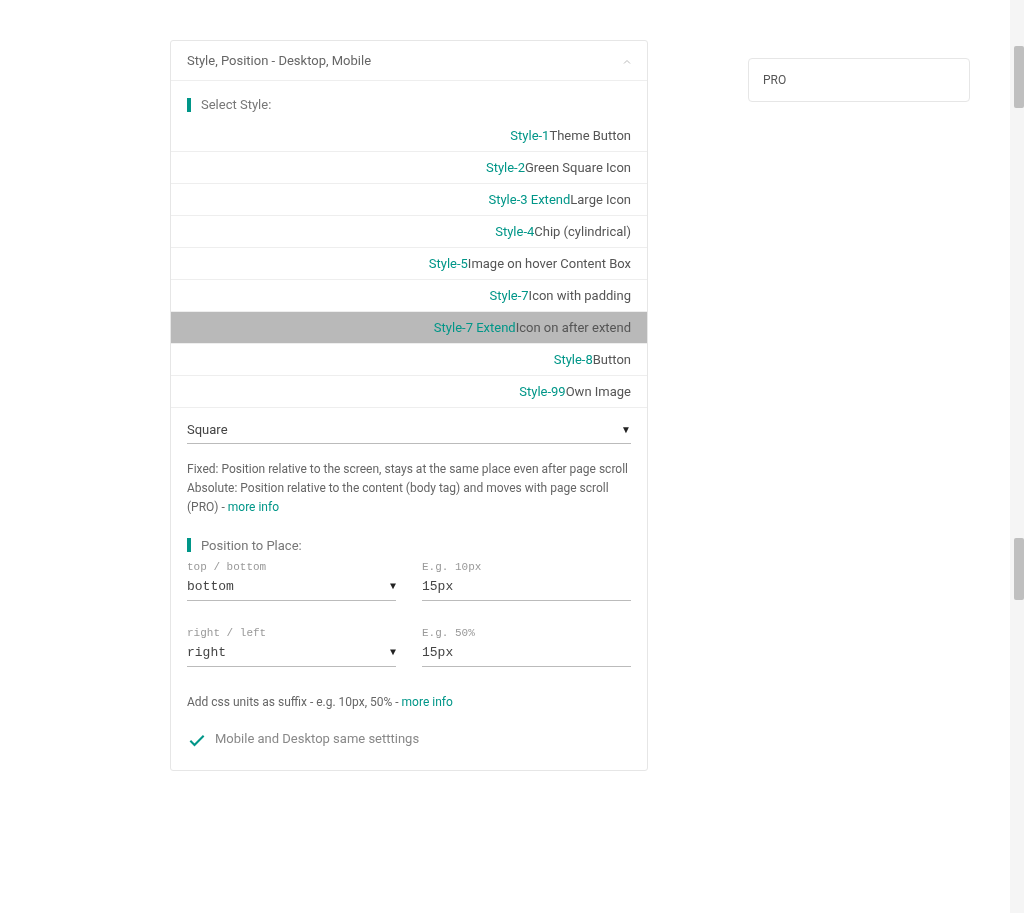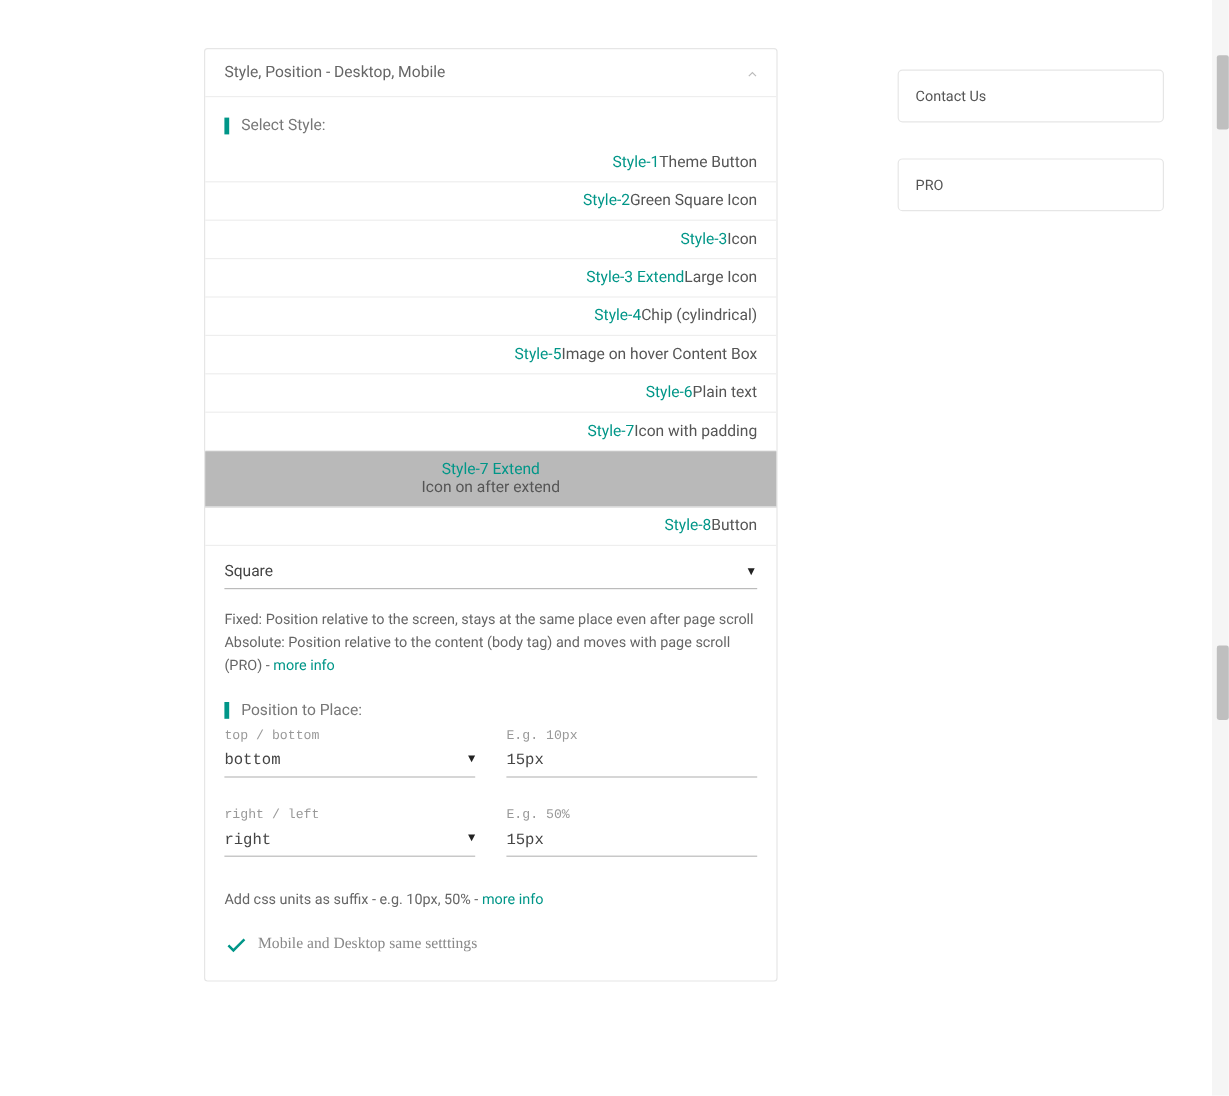--- a/index.html
+++ b/index.html
@@ -56,21 +56,20 @@
     display: flex;
     justify-content: flex-end;
     align-items: center;
     padding: 8px 16px;
     border-bottom: 1px solid #eee;
     font-size: 13px;
     cursor: pointer;
   }
   .style-row.selected {
     background: #b9b9b9;
-    flex-direction: column;
   }
   .style-name { color: #009688; }
   .style-desc { color: #555; }
   .position-block {
     padding: 10px 16px 6px 16px;
   }
   .select-line {
     display: flex;
     justify-content: space-between;
     align-items: center;
@@ -103,21 +102,20 @@
     margin-bottom: 2px;
     display: block;
   }
   .check-row {
     display: flex;
     align-items: center;
     gap: 10px;
     padding: 14px 16px 22px 16px;
     color: #888;
     font-size: 13px;
-    font-family: Liberation Serif, serif;
   }
   .check-icon { color: #009688; width: 18px; height: 18px; }
   .sidebar {
     position: absolute;
     right: 54px;
     top: 58px;
     width: 222px;
   }
   .side-card {
     border: 1px solid #e6e6e6;
@@ -168,50 +166,46 @@
     <div class="style-list" id="style-list">
         <div class="style-row">
           <span class="style-name">Style-1</span>
           <span class="style-desc">Theme Button</span>
         </div>
         <div class="style-row">
           <span class="style-name">Style-2</span>
           <span class="style-desc">Green Square Icon</span>
         </div>
         <div class="style-row">
-          <span class="style-name">Style-3</span>
-          <span class="style-desc">Icon</span>
-        </div>
-        <div class="style-row">
           <span class="style-name">Style-3 Extend</span>
           <span class="style-desc">Large Icon</span>
         </div>
         <div class="style-row">
           <span class="style-name">Style-4</span>
           <span class="style-desc">Chip (cylindrical)</span>
         </div>
         <div class="style-row">
           <span class="style-name">Style-5</span>
           <span class="style-desc">Image on hover Content Box</span>
-        </div>
-        <div class="style-row">
-          <span class="style-name">Style-6</span>
-          <span class="style-desc">Plain text</span>
         </div>
         <div class="style-row">
           <span class="style-name">Style-7</span>
           <span class="style-desc">Icon with padding</span>
         </div>
         <div class="style-row selected">
           <span class="style-name">Style-7 Extend</span>
           <span class="style-desc">Icon on after extend</span>
         </div>
         <div class="style-row">
           <span class="style-name">Style-8</span>
           <span class="style-desc">Button</span>
+        </div>
+        <div class="style-row">
+          <span class="style-name">Style-99</span>
+          <span class="style-desc">Own Image</span>
         </div>
       </div>
 
     <div class="position-block">
       <div class="select-line">
         <span>Square</span>
         <span class="select-caret">▼</span>
       </div>
     </div>
 
@@ -272,21 +266,20 @@
         <svg viewBox="0 0 24 24" width="20" height="20" fill="none" stroke="currentColor" stroke-width="2.5">
             <polyline points="4 13 9 18 20 7"></polyline>
           </svg>
       </span>
       <span>Mobile and Desktop same setttings</span>
     </div>
 
   </div>
 
   <div class="sidebar">
-    <div class="side-card">Contact Us</div>
     <div class="side-card">PRO</div>
   </div>
 
   <div class="scroll-track">
     <div class="scroll-thumb" style="top:46px;height:62px;"></div>
     <div class="scroll-thumb" style="top:538px;height:62px;"></div>
   </div>
 
 </div>
 

